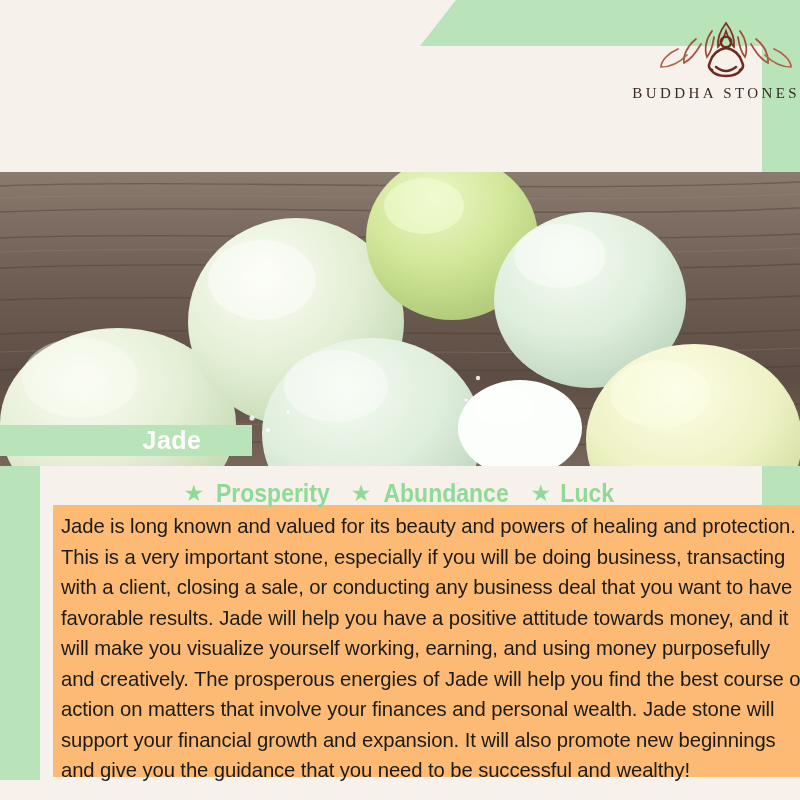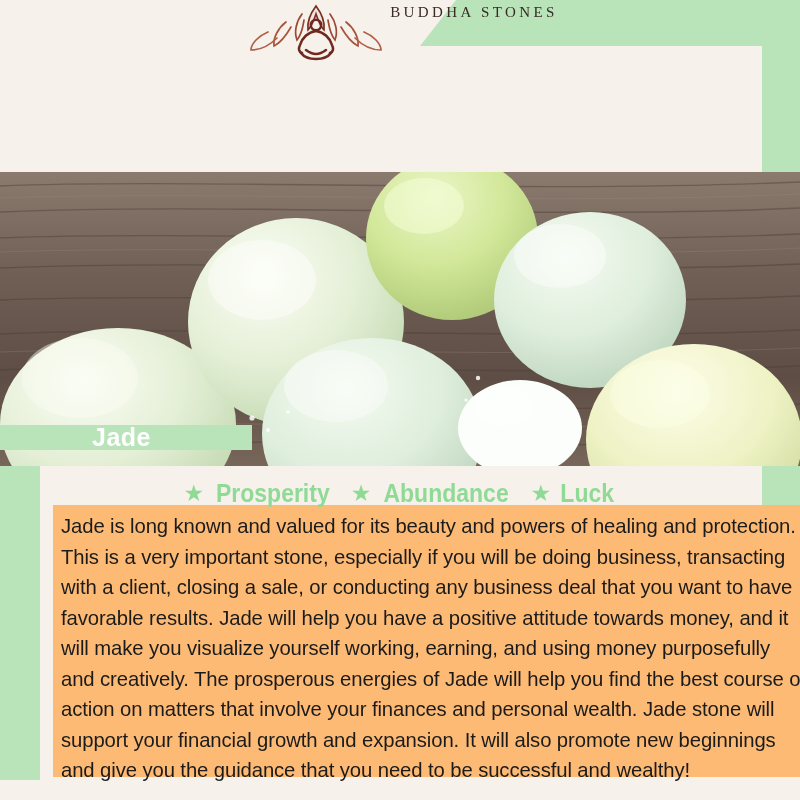--- a/index.html
+++ b/index.html
@@ -27,21 +27,21 @@
     position:absolute; left:0; top:212px; width:40px; height:568px;
     background: var(--green);
     clip-path: polygon(0 26px, 100% 0, 100% 100%, 0 100%);
   }
 
   :root { --green:#b9e3b9; --green-dark:#8fd19e; --title-green:#8fdb96; }
 
   
   .header {
     position:absolute; top:0; left:0; width:800px; height:118px;
-    display:flex; flex-direction:row; align-items:flex-start; justify-content:center;
+    display:flex; flex-direction:column; align-items:flex-end; justify-content:center;
     z-index:3;
   }
   .logo-mark { width:148px; height:64px; display:block; }
   .brand-name {
     font-family:"Liberation Serif", serif;
     font-size:15px; letter-spacing:3.4px; color:#3a2a25;
     margin-top:4px; font-weight:400;
   }
 
   
@@ -58,23 +58,23 @@
 
   
   .photo {
     position:absolute; top:172px; left:0; width:800px; height:294px;
     overflow:hidden; z-index:2; background:#6a5a50;
   }
   .photo svg { width:100%; height:100%; display:block; }
 
   
   .stone-label-band {
-    position:absolute; top:425px; left:0; width:252px; height:25px;
+    position:absolute; top:425px; left:0; width:252px; height:31px;
     background: var(--green); z-index:5;
-    display:flex; align-items:center;
+    display:flex; align-items:center;justify-content:center;
   }
   .stone-label-text {
     color:#ffffff; font-size:25px; font-weight:bold;
     margin-left:92px; letter-spacing:0.5px;
     font-family:"Liberation Sans", sans-serif;
   }
 
   
   .benefits {
     position:absolute; top:478px; left:0; width:800px; height:30px;

